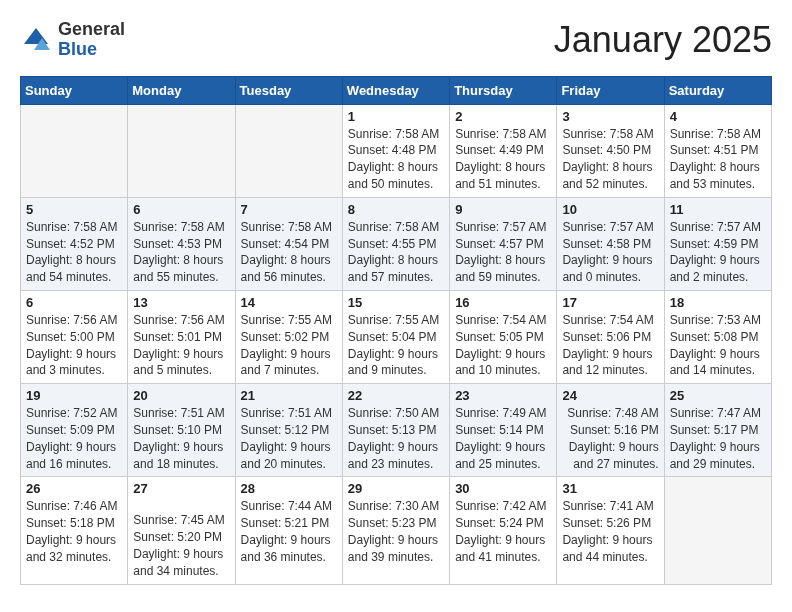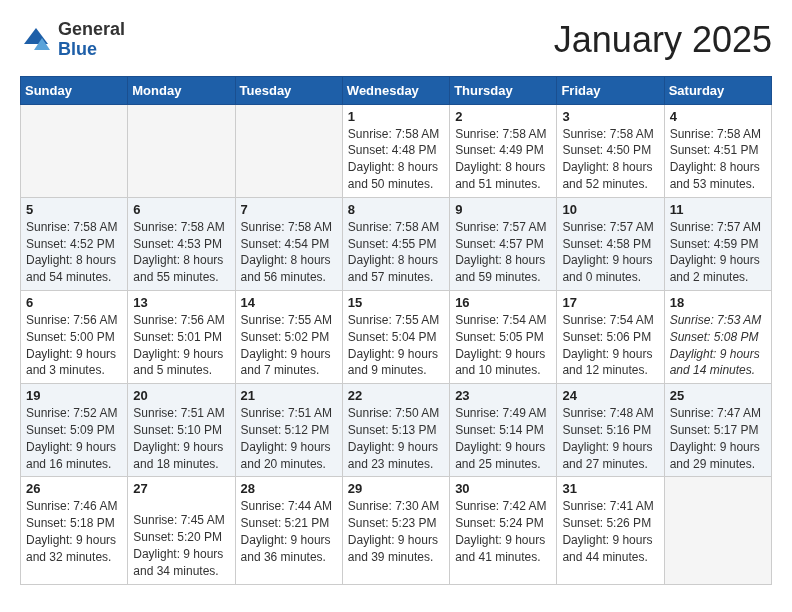--- a/index.html
+++ b/index.html
@@ -241,21 +241,21 @@
         </td>
         <td>
           <span class="day-number">17</span>
           <div class="day-info" style="white-space: pre-line;">Sunrise: 7:54 AM
 Sunset: 5:06 PM
 Daylight: 9 hours
 and 12 minutes.</div>
         </td>
         <td>
           <span class="day-number">18</span>
-          <div class="day-info" style="white-space: pre-line; font-style: italic;">Sunrise: 7:53 AM
+          <div class="day-info" style="white-space: pre-line;">Sunrise: 7:53 AM
 Sunset: 5:08 PM
 Daylight: 9 hours
 and 14 minutes.</div>
         </td>
       </tr>
       <tr class="row-alt">
         <td>
           <span class="day-number">19</span>
           <div class="day-info" style="white-space: pre-line;">Sunrise: 7:52 AM
 Sunset: 5:09 PM
@@ -285,21 +285,21 @@
         </td>
         <td>
           <span class="day-number">23</span>
           <div class="day-info" style="white-space: pre-line;">Sunrise: 7:49 AM
 Sunset: 5:14 PM
 Daylight: 9 hours
 and 25 minutes.</div>
         </td>
         <td>
           <span class="day-number">24</span>
-          <div class="day-info" style="white-space: pre-line;">Sunrise: 7:48 AM
+          <div class="day-info" style="white-space: pre-line; text-align: right;">Sunrise: 7:48 AM
 Sunset: 5:16 PM
 Daylight: 9 hours
 and 27 minutes.</div>
         </td>
         <td>
           <span class="day-number">25</span>
           <div class="day-info" style="white-space: pre-line;">Sunrise: 7:47 AM
 Sunset: 5:17 PM
 Daylight: 9 hours
 and 29 minutes.</div>

